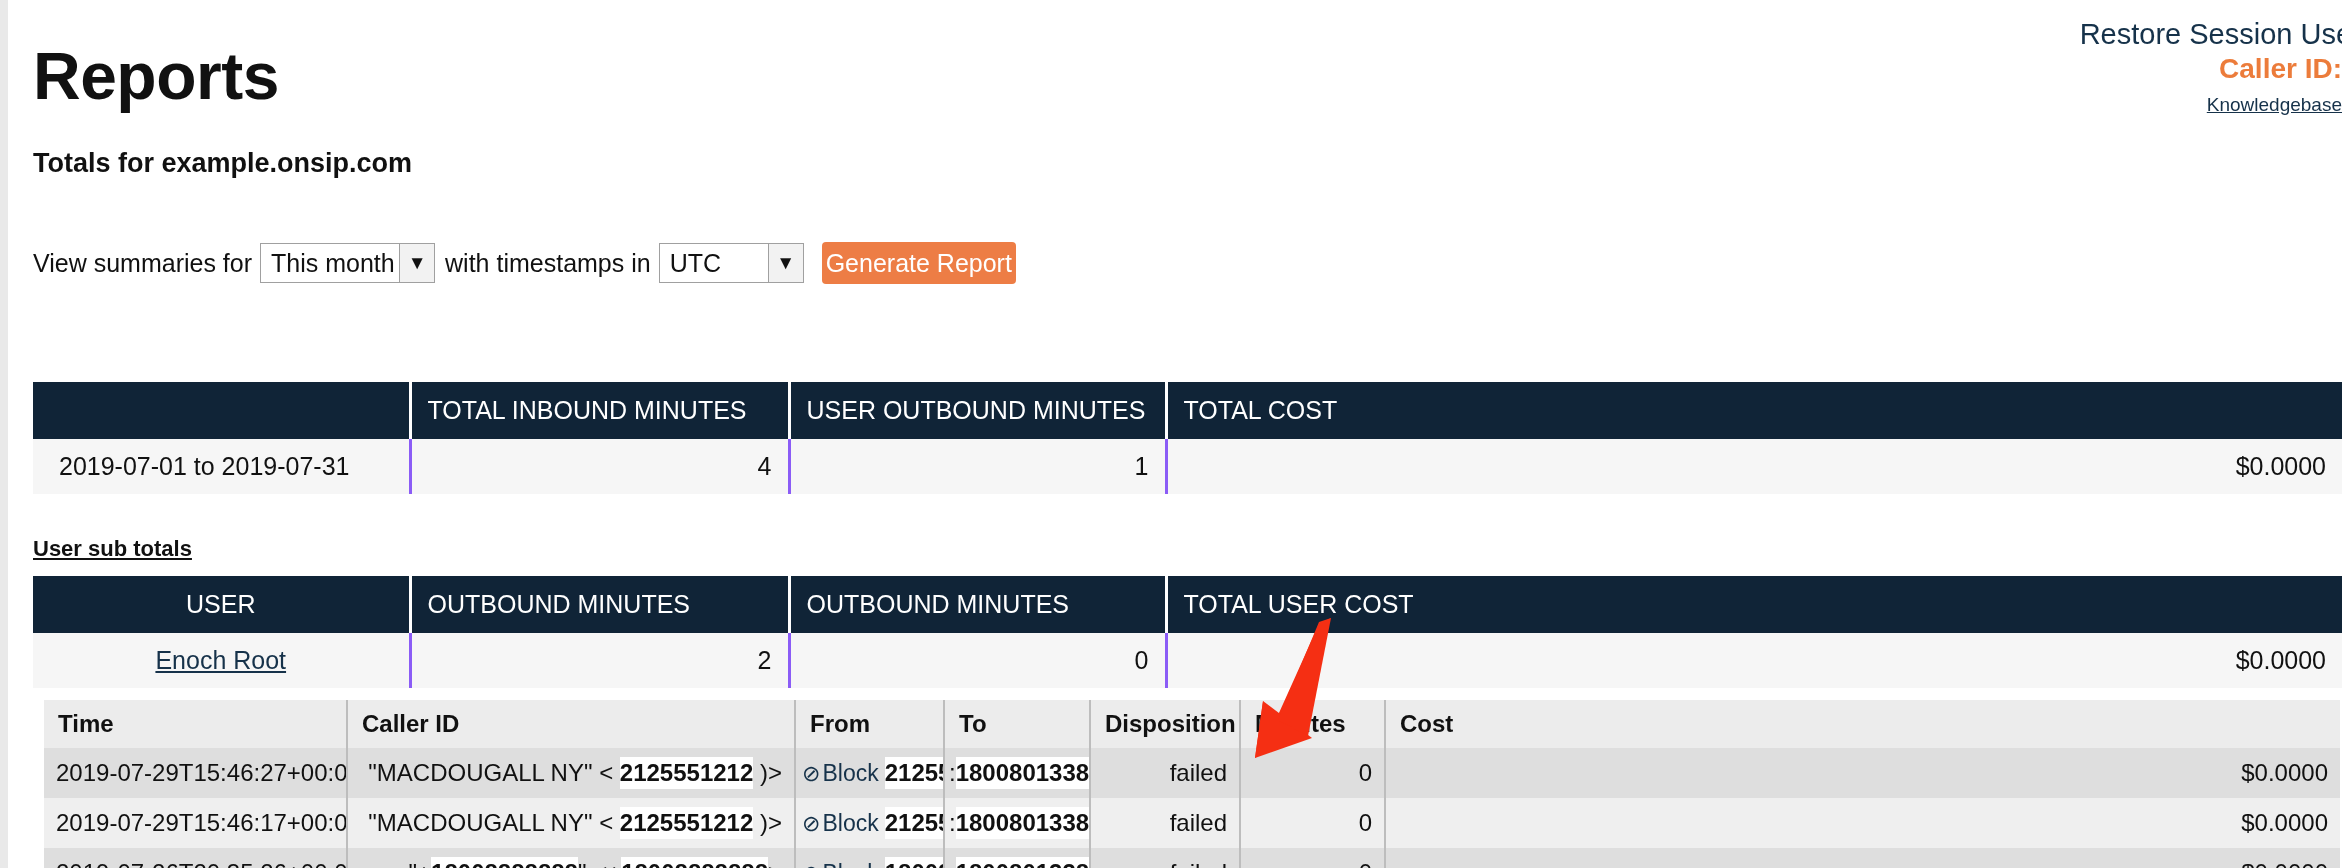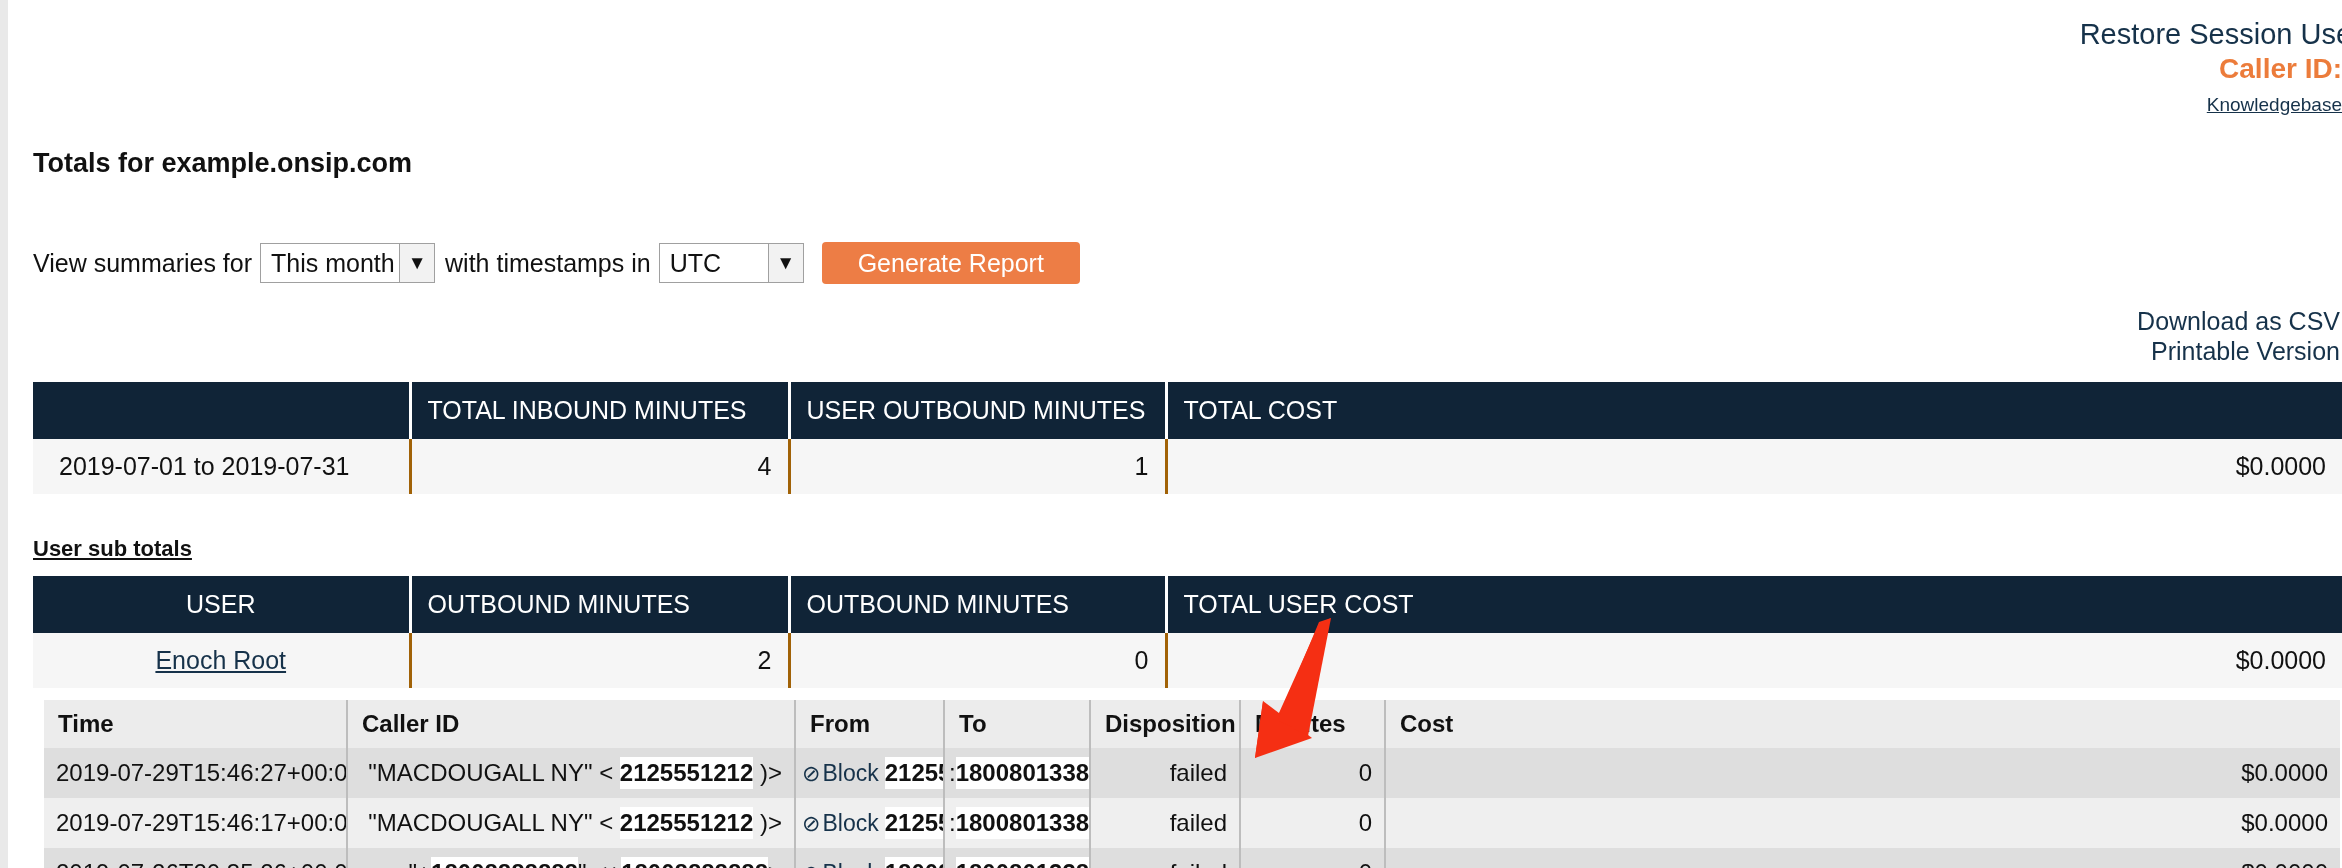--- a/index.html
+++ b/index.html
@@ -44,39 +44,39 @@
   .select .val{
     display:flex;align-items:center;padding:0 10px;font-size:25px;color:#111;white-space:nowrap;
   }
   .select.w-month .val{width:118px;}
   .select.w-tz .val{width:88px;}
   .select .arrow{
     width:34px;border-left:1px solid #a0a0a0;background:#f2f2f2;
     display:flex;align-items:center;justify-content:center;font-size:19px;color:#111;
   }
   .gen-btn{
-    margin-left:18px;height:42px;padding:0 36px;border:0;border-radius:4px;
+    margin-left:18px;height:42px;padding:0 4px;border:0;border-radius:4px;
     background:#ed7d45;color:#ffffff;font-size:25px;font-family:"Liberation Sans",sans-serif;
     display:flex;align-items:center;cursor:pointer;white-space:nowrap;
   }
 
   
   .right-links{position:absolute;right:2px;top:306px;text-align:right;}
   .right-links a{display:block;font-size:25px;color:#16324a;text-decoration:none;line-height:30px;white-space:nowrap;}
 
   
   .tbl{position:absolute;border-collapse:collapse;table-layout:fixed;}
   .tbl th{
     background:#102437;color:#ffffff;font-size:25px;font-weight:normal;
     text-align:left;padding:14px 16px;border-right:3px solid #ffffff;box-sizing:border-box;
   }
   .tbl th:last-child{border-right:0;}
   .tbl td{
     background:#f6f6f6;font-size:25px;color:#111;padding:13px 16px;
-    border-right:3px solid #a16207;box-sizing:border-box;
+    border-right:3px solid #8b5cf6;box-sizing:border-box;
   }
   .tbl td:last-child{border-right:0;}
   .num{text-align:right;}
   .tbl a.user-link{color:#16324a;text-decoration:underline;}
 
   #totals-table{left:25px;top:382px;width:2309px;}
   #subtotals-table{left:25px;top:576px;width:2309px;}
 
   .section-head{position:absolute;left:25px;top:536px;font-size:22px;font-weight:bold;color:#111;text-decoration:underline;}
 
@@ -121,40 +121,37 @@
       <span class="inner acct-line">Restore Session User #5</span>
     </div>
     <div class="acct-id">
       <span>Caller ID:</span>
     </div>
     <div>
       <span class="kb">Knowledgebase</span>
     </div>
   </div>
 
+  <h1 class="title">Reports</h1>
   <div class="subtitle">Totals for example.onsip.com</div>
 
   <div class="controls">
     <span class="ctl-label">View summaries for</span>
     <span class="select w-month">
       <span class="val">This month</span>
       <span class="arrow">▼</span>
     </span>
     <span class="ctl-label" style="margin-left:10px;">with timestamps in</span>
     <span class="select w-tz">
       <span class="val">UTC</span>
       <span class="arrow">▼</span>
     </span>
     <button class="gen-btn">Generate Report</button>
   </div>
 
-  <div class="right-links">
-    <a href="#">Download as CSV</a>
-    <a href="#">Printable Version</a>
-  </div>
 
   <table class="tbl" id="totals-table">
     <colgroup>
         <col style="width:377px">
         <col style="width:379px">
         <col style="width:377px">
         <col>
       </colgroup>
     <thead>
       <tr>

